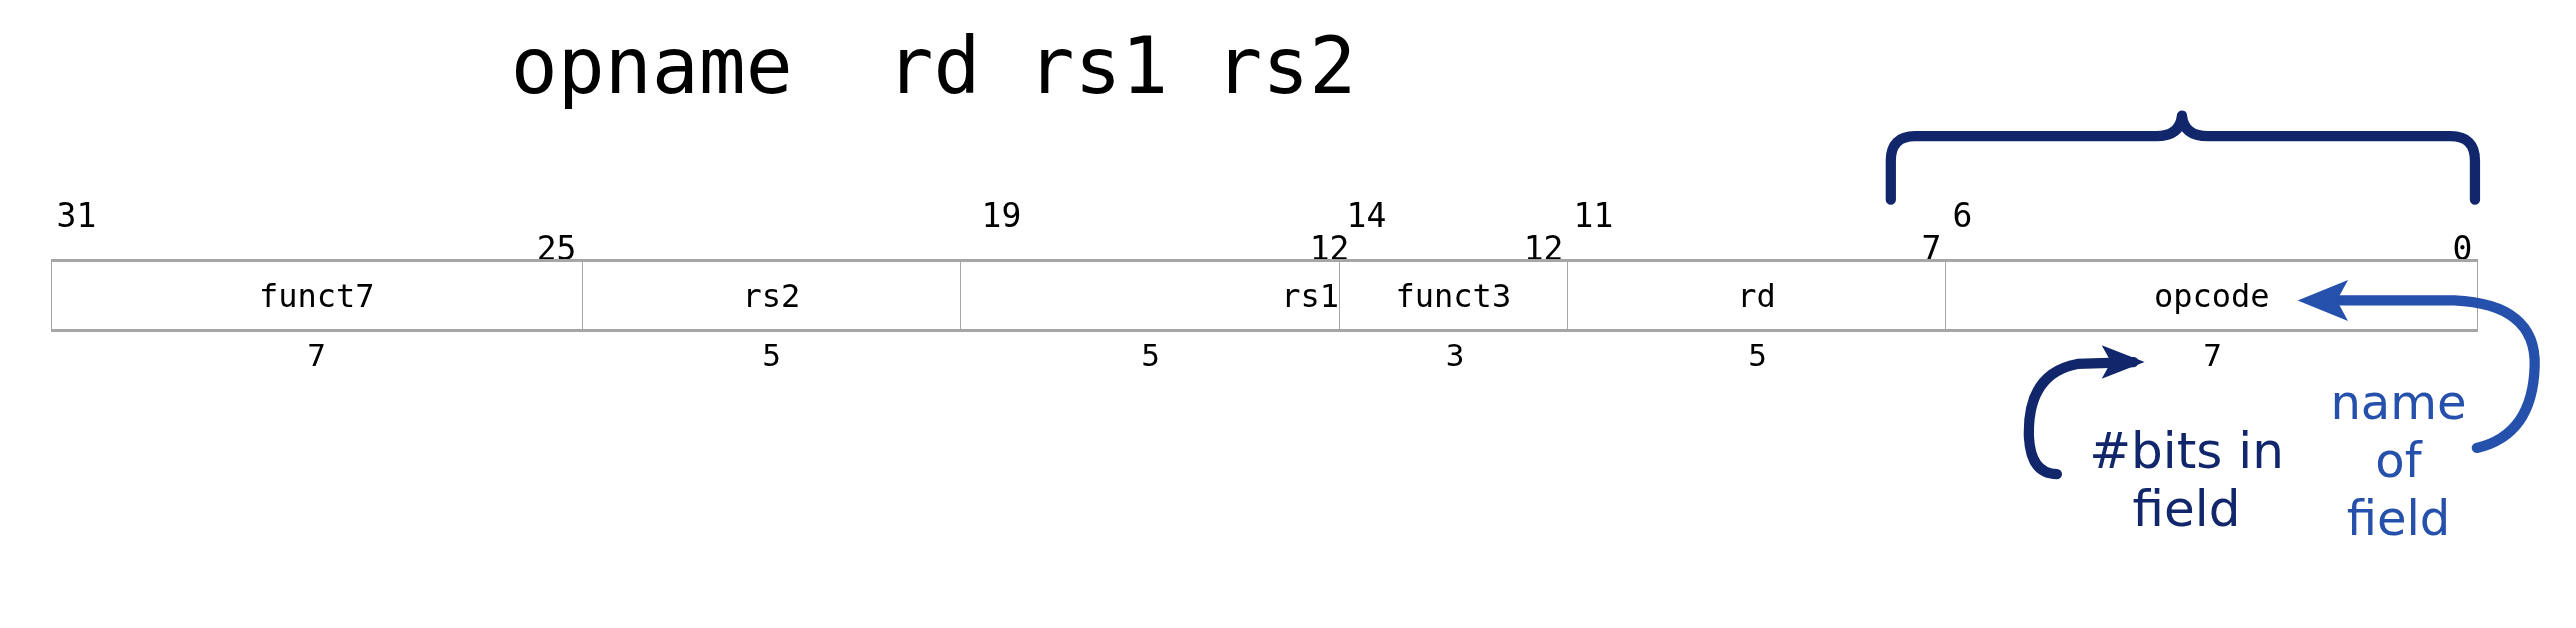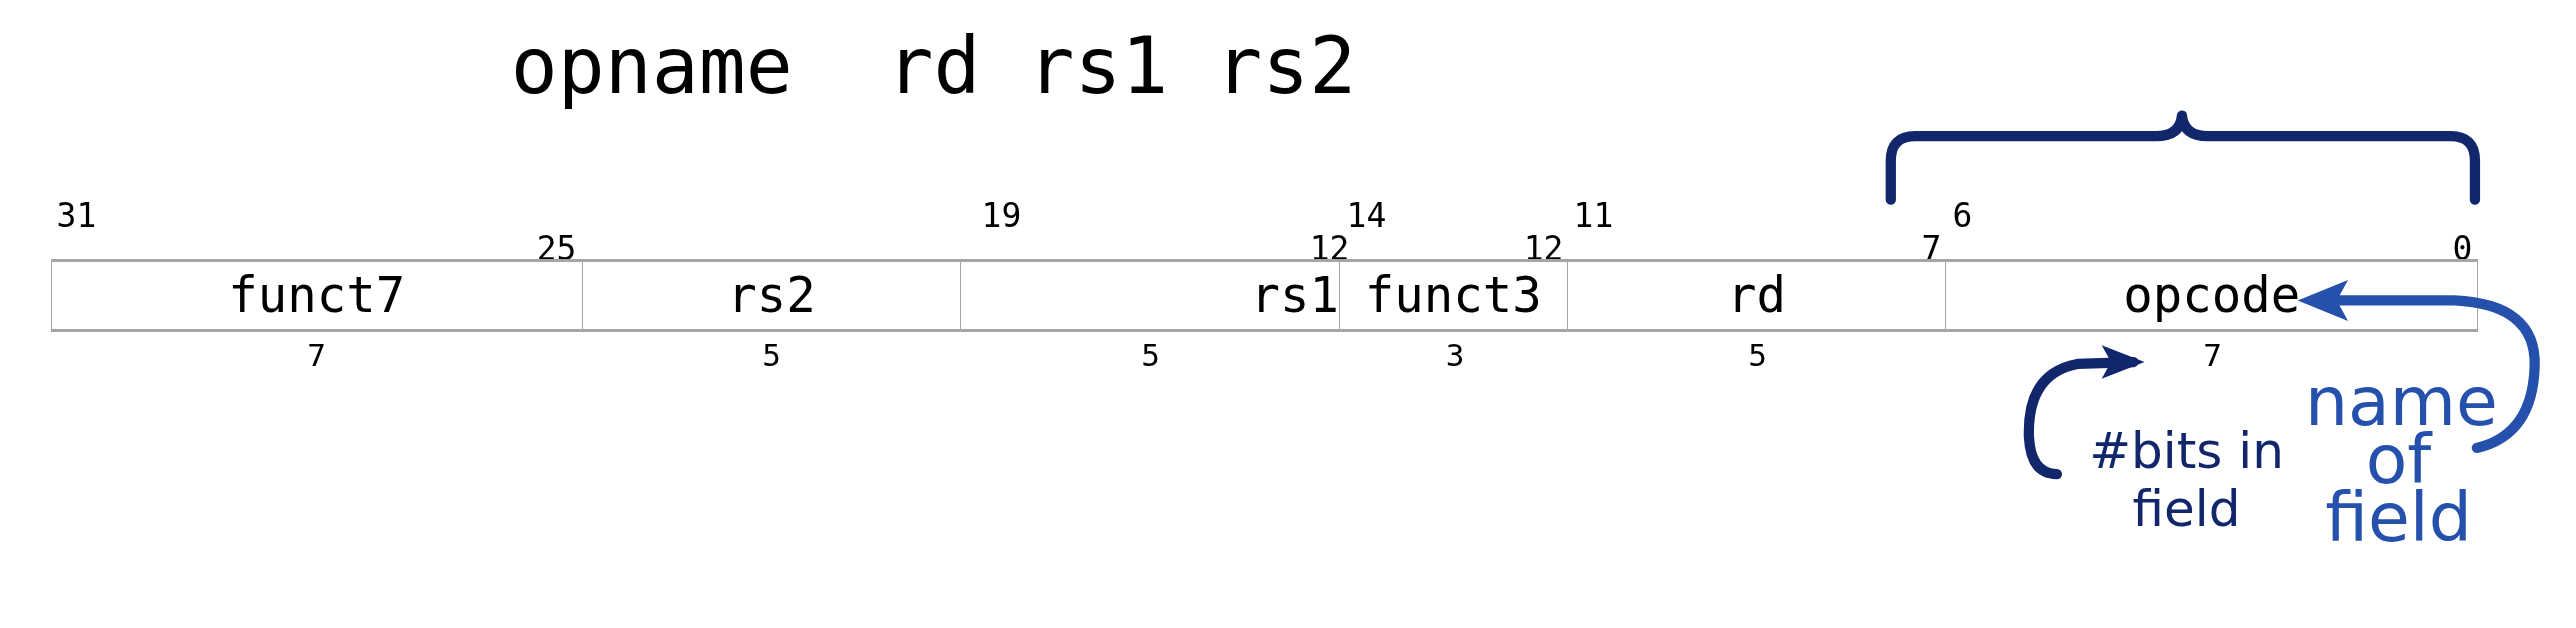--- a/index.html
+++ b/index.html
@@ -70,21 +70,21 @@
     display: flex;
   }
   .field-cell {
     position: relative;
     box-sizing: border-box;
     border-right: 1.9px solid #a6a6a6;
     display: flex;
     align-items: center;
     justify-content: center;
     font-family: "DejaVu Sans Mono", monospace;
-    font-size: 49px;
+    font-size: 32px;
     color: #000000;
     background: #ffffff;
   }
   .field-cell:last-child { border-right: none; }
 
   
   .width-row {
     position: absolute;
     top: 336px;
     height: 39px;
@@ -117,21 +117,21 @@
     top: 422px;
     font-size: 50px;
     line-height: 58px;
     color: #12266b;
     text-align: center;
     width: 233px;
   }
   #ann-name-label {
     left: 2305px;
     top: 373px;
-    font-size: 68px;
+    font-size: 48px;
     line-height: 58px;
     color: #2550ab;
     text-align: center;
     width: 187px;
   }
 
   svg.overlay {
     position: absolute;
     left: 0;
     top: 0;

